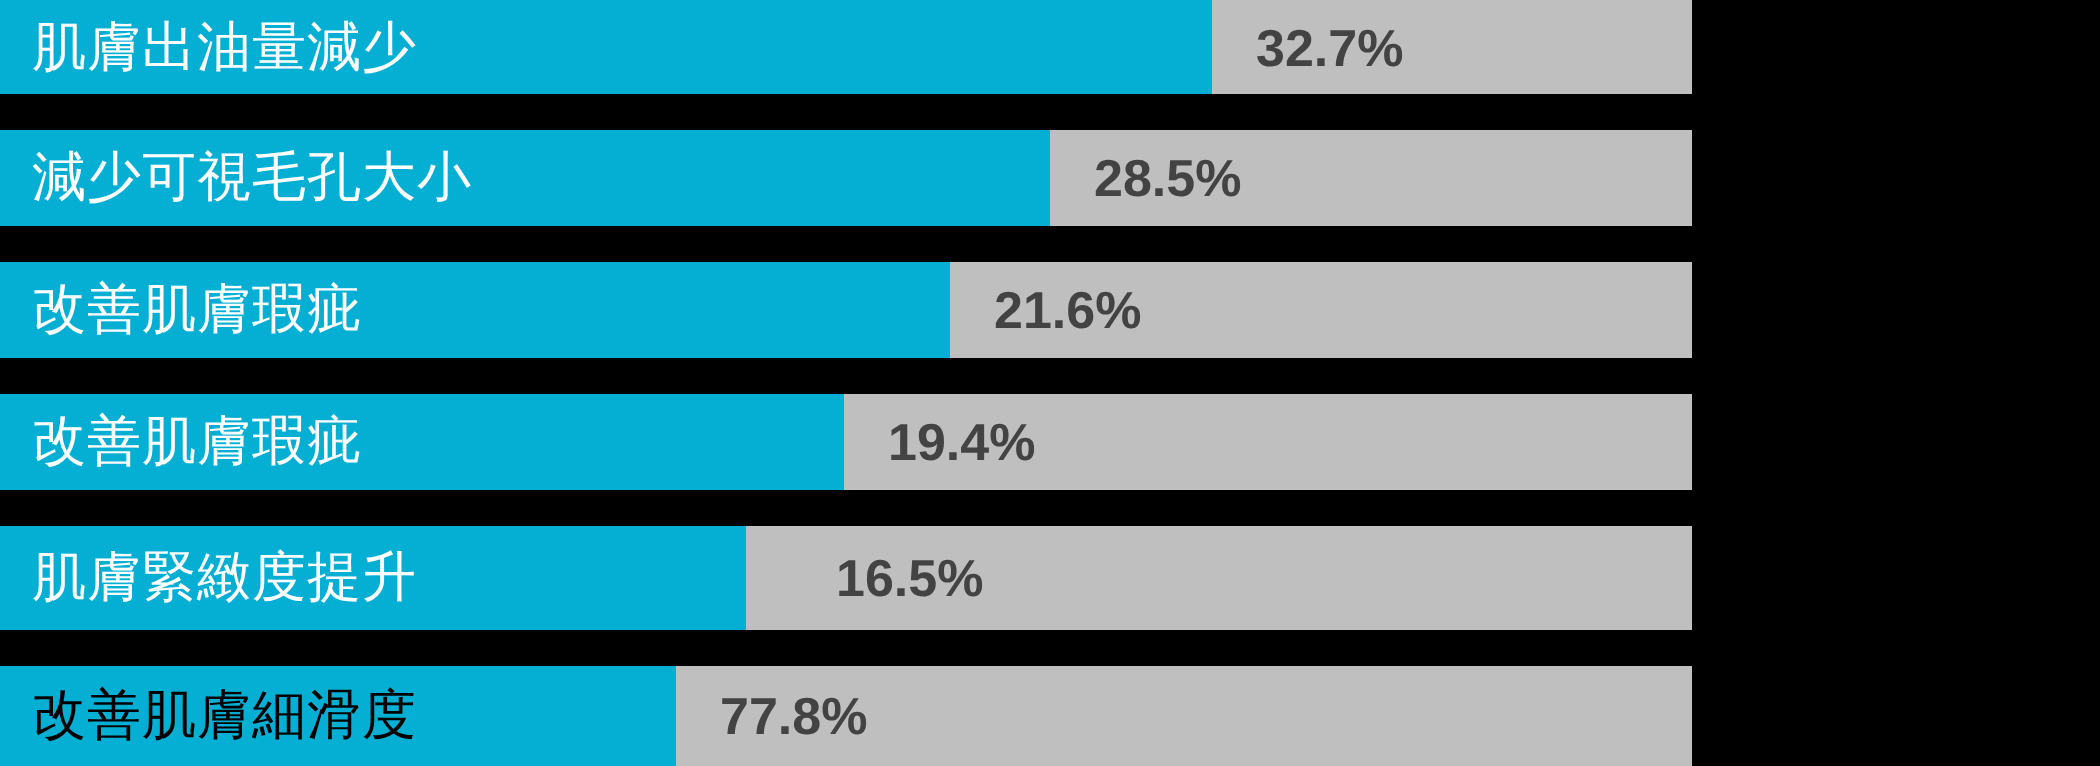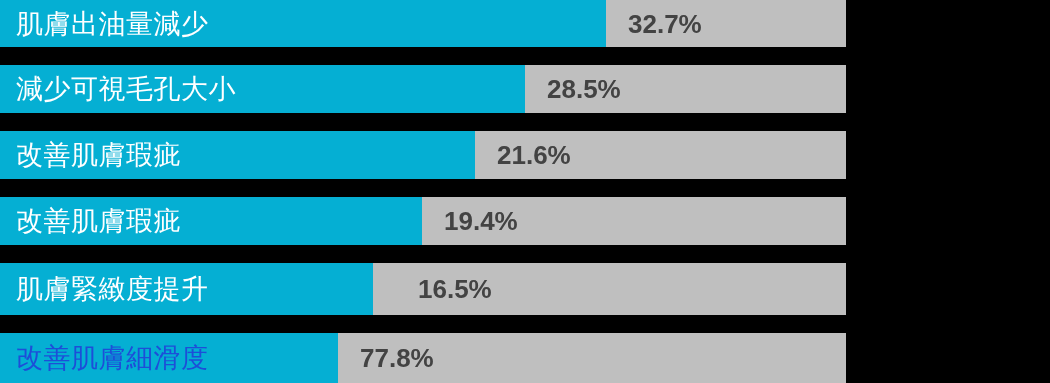--- a/index.html
+++ b/index.html
@@ -86,17 +86,17 @@
   </div>
 
   <div class="bar-row" style="top: 263px; height: 52px; background: rgb(191, 191, 191);">
     <div class="bar-fill" style="width: 373px; background: rgb(5, 175, 211);"></div>
     <span class="bar-label" style="color: rgb(255, 255, 255);">肌膚緊緻度提升</span>
     <span class="bar-value" style="left: 395px; color: rgb(67, 67, 67); margin-left: 23px;">16.5%</span>
   </div>
 
   <div class="bar-row" style="top: 333px; height: 50px; background: rgb(191, 191, 191);">
     <div class="bar-fill" style="width: 338px; background: rgb(5, 175, 211);"></div>
-    <span class="bar-label" style="color: #1d4ed8;">改善肌膚細滑度</span>
+    <span class="bar-label" style="color: #000000;">改善肌膚細滑度</span>
     <span class="bar-value" style="left: 360px; color: rgb(67, 67, 67);">77.8%</span>
   </div>
 
 </div>
 
 </body></html>

